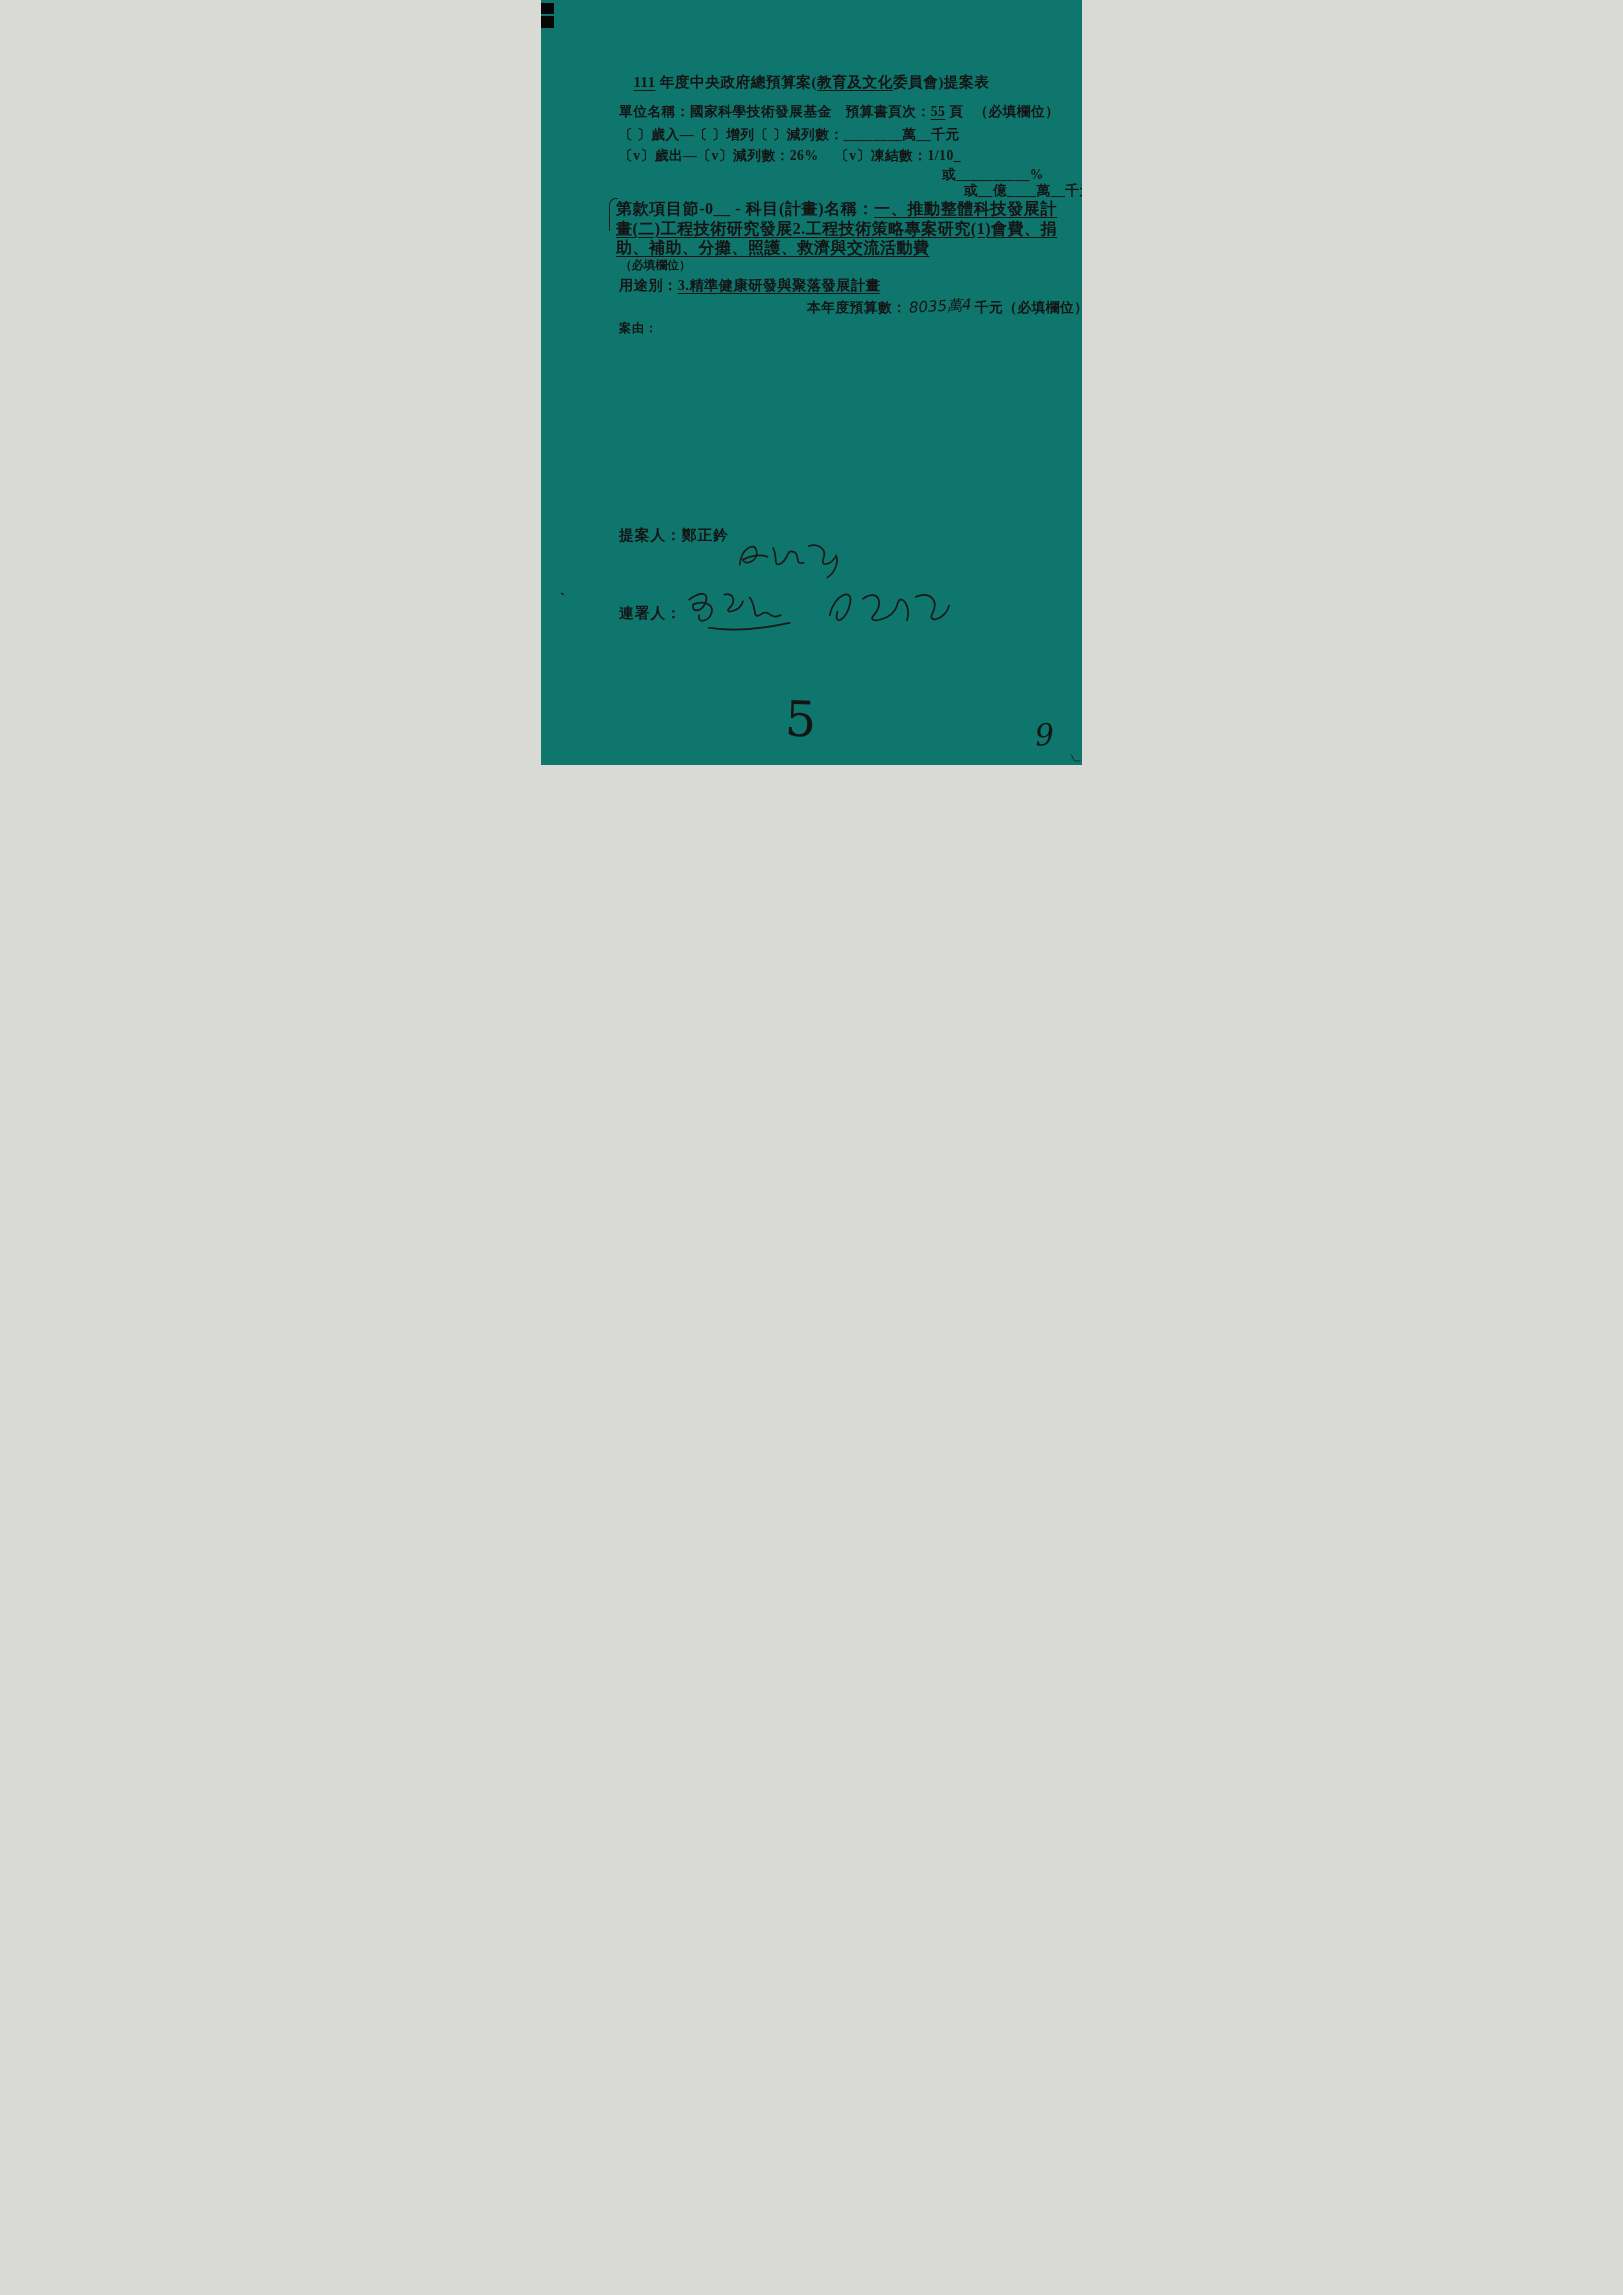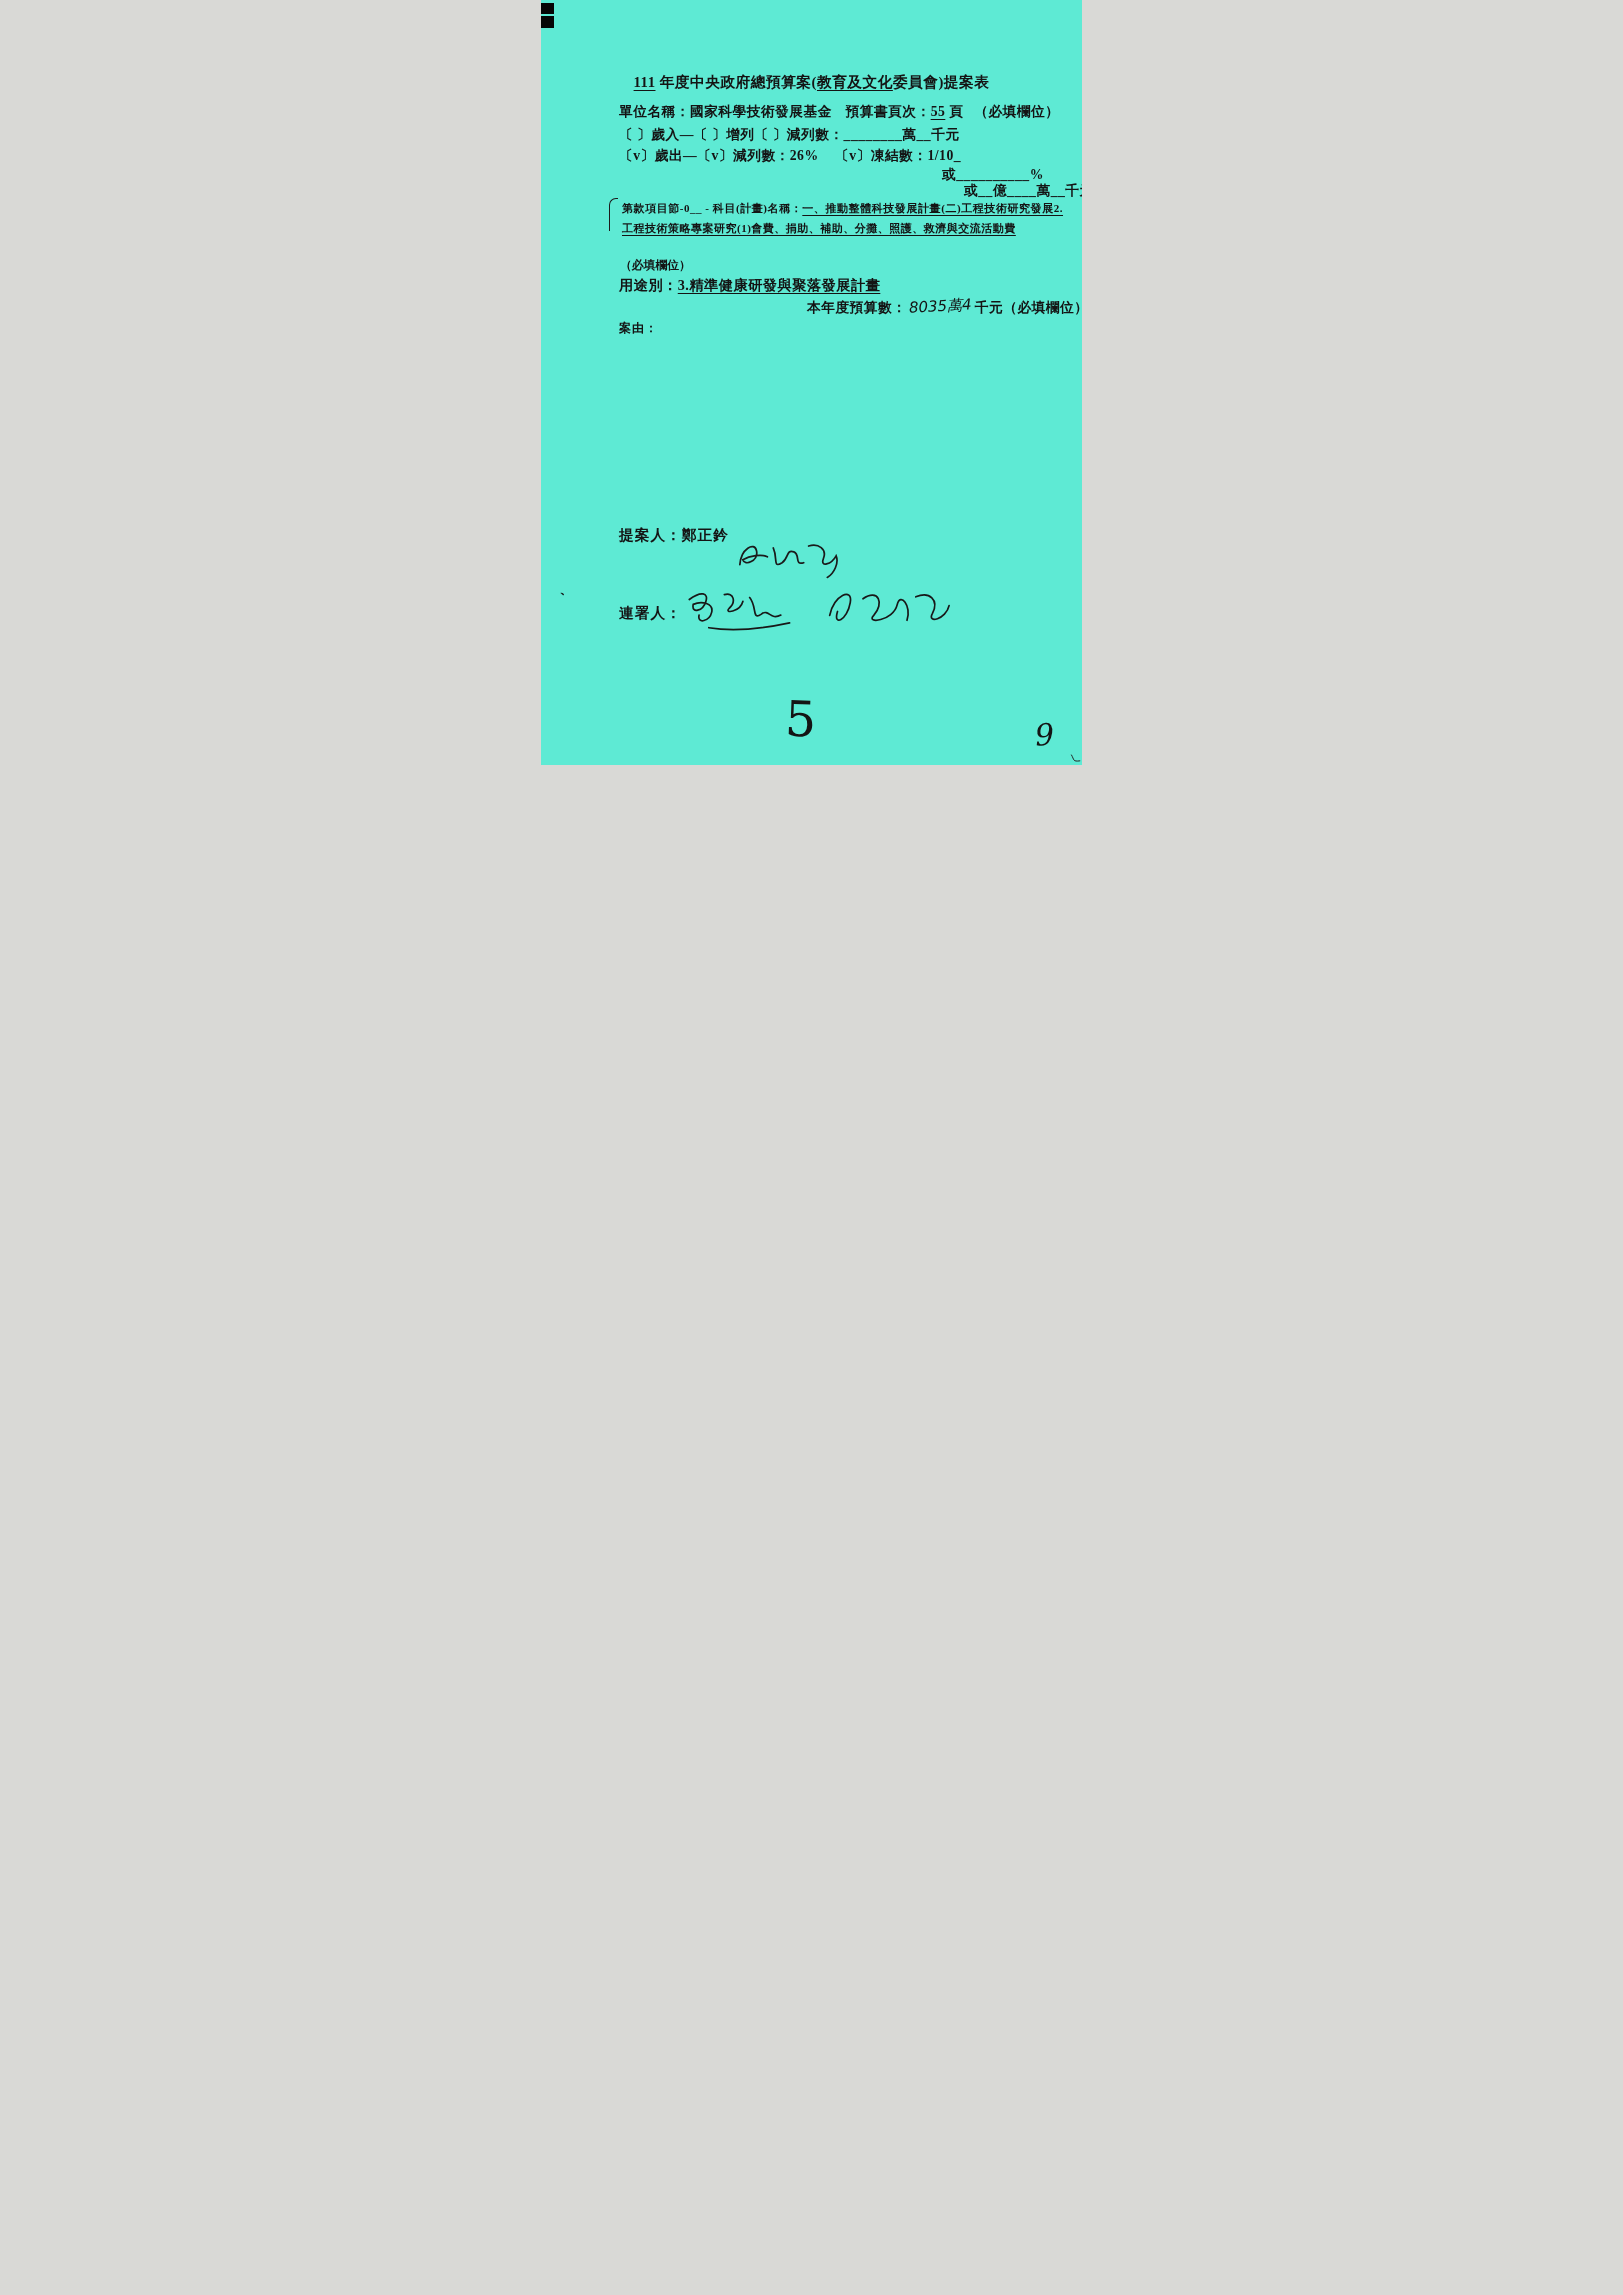--- a/index.html
+++ b/index.html
@@ -1,21 +1,21 @@
 <!DOCTYPE html>
 <html style="font-size:7.8px"><head>
 <meta charset="utf-8">
 <style>
   html, body { margin:0; padding:0; background:#d9d9d6; }
   .page {
     position: relative;
     width: 541px;
     height: 765px;
     margin: 0 auto;
-    background: #5eead4;
+    background: #0f766e;
     font-family: "Liberation Serif", "DejaVu Serif", serif;
     color: #141414;
     overflow: hidden;
   }
   .abs { position: absolute; }
   .scan-mark { position:absolute; background:#060606; }
 
   .title {
     top: 73px; left: 0; width: 100%;
     text-align: center;
@@ -39,22 +39,22 @@
   .row-or-pct     { top: 166px; left: 401px; }
   .row-or-amt     { top: 182px; left: 423px; }
 
   .bracket-mark {
     top: 198px; left: 68px; width: 7.8px; height: 32px;
     border-left: 1.5px solid #1c1c1c;
     border-top: 1.5px solid #1c1c1c;
     border-top-left-radius: 6.9px;
   }
   .subject-block {
-    top: 199px; left: 81px; width: 441px;
-    font-size: 11px; font-weight: bold;
+    top: 199px; left: 75px; width: 441px;
+    font-size: 16px; font-weight: bold;
     line-height: 19.6px; letter-spacing: 0.5px;
     text-align: justify;
   }
   .note        { top: 258px; left: 79px; font-size: 11.8px; font-weight: bold; }
   .row-usage   { top: 276px; left: 78px; font-size: 14.2px; font-weight: bold; letter-spacing:0.5px; }
   .row-budget  { top: 298px; left: 266px; font-size: 13.7px; font-weight: bold; white-space: nowrap; }
   .handwritten {
     font-family: "DejaVu Sans", sans-serif;
     font-style: italic;
     display: inline-block;

